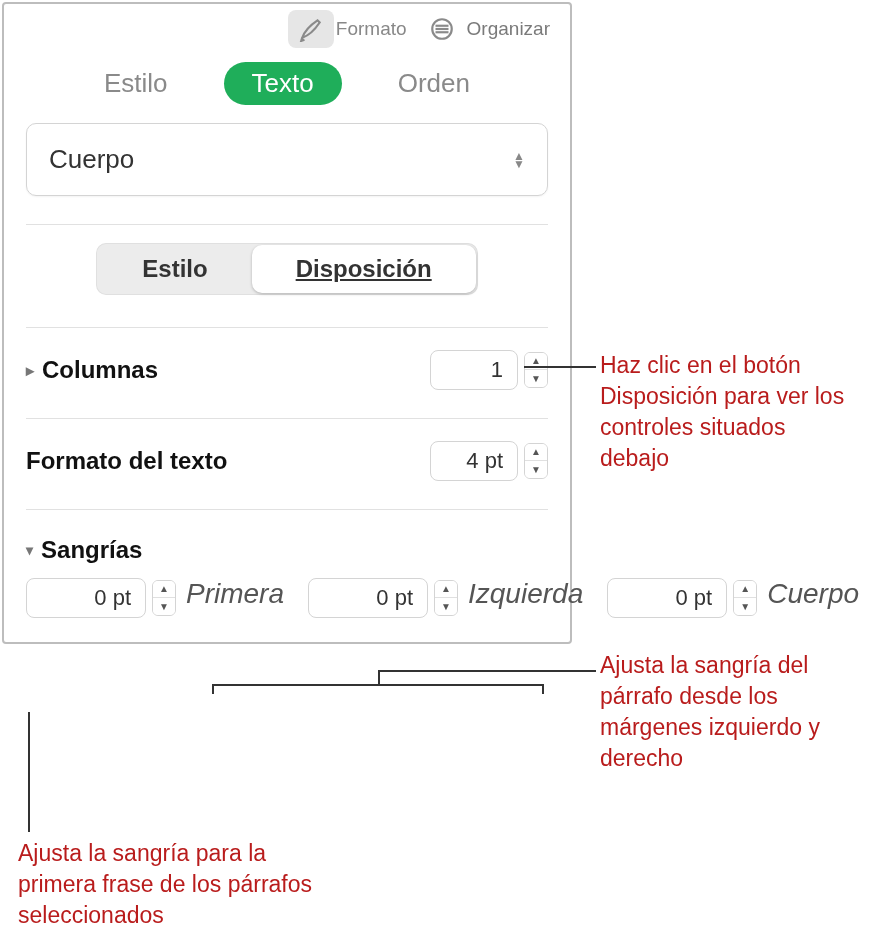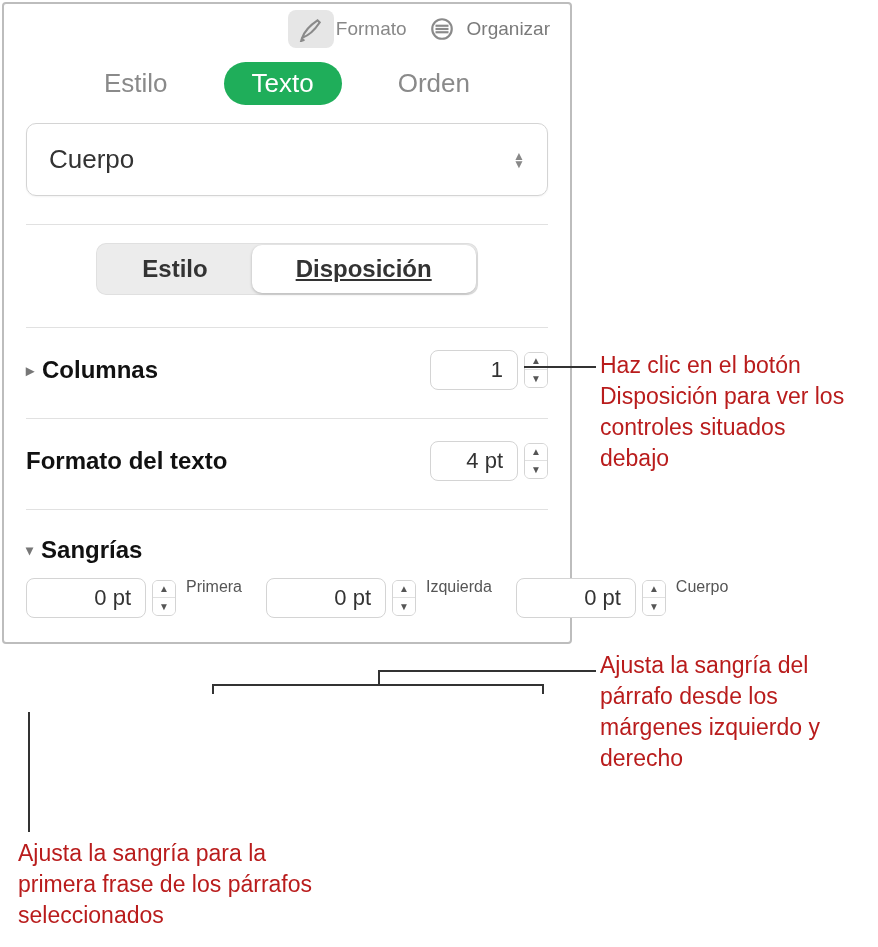--- a/index.html
+++ b/index.html
@@ -155,21 +155,21 @@
   .section-title {
     padding: 26px 22px 10px 22px;
   }
   .section-title .row-label { font-size:24px; }
   .indent-row {
     display: flex;
     gap: 24px;
     padding: 4px 22px 10px 22px;
   }
   .indent-item { display:flex; flex-direction:row; gap:6px; }
-  .indent-label { font-size:16px; color:#555; padding-left:4px;}
+  .indent-label { font-size:28px; color:#555; padding-left:4px;font-style:italic;}
   .callout {
     position: absolute;
     font-size: 23px;
     line-height: 1.35;
     color: #b91c1c;
   }
   .callout-line {
     position: absolute;
     background: #333;
   }

